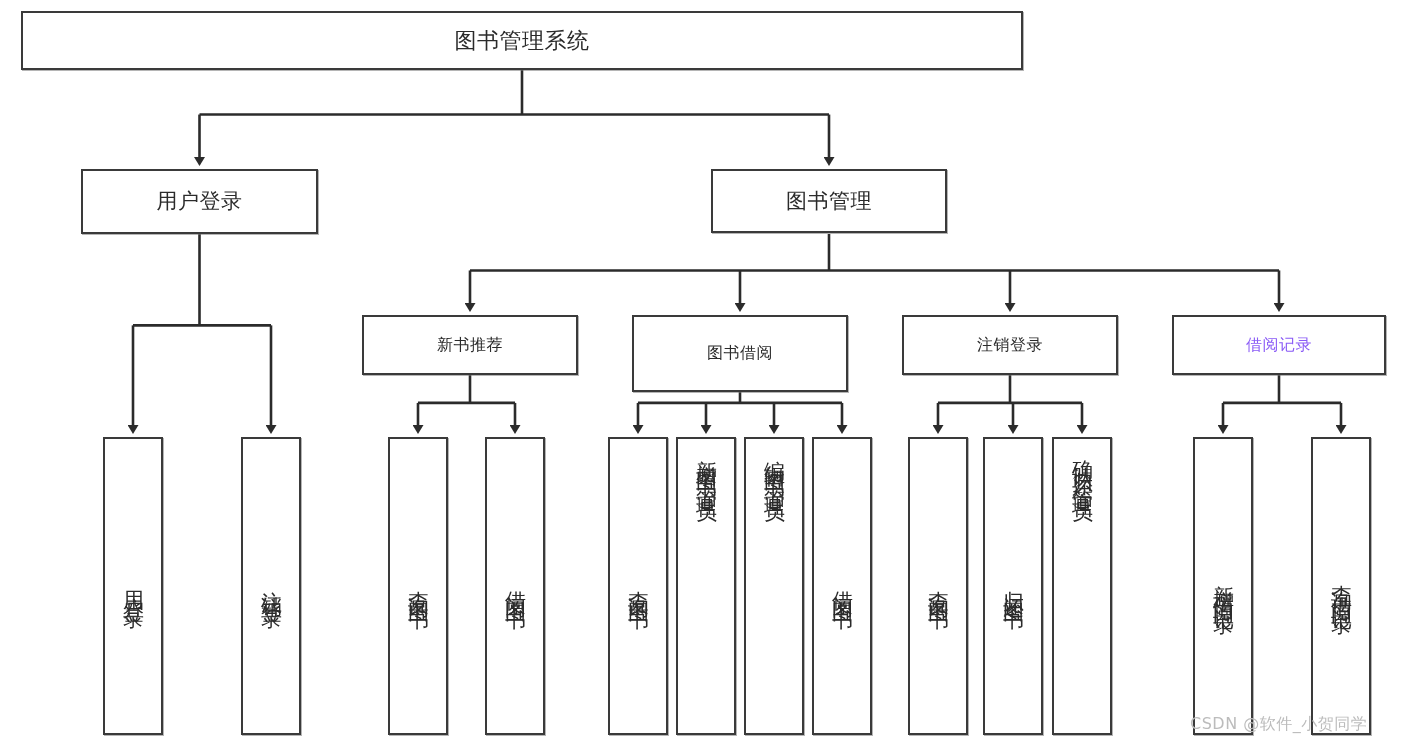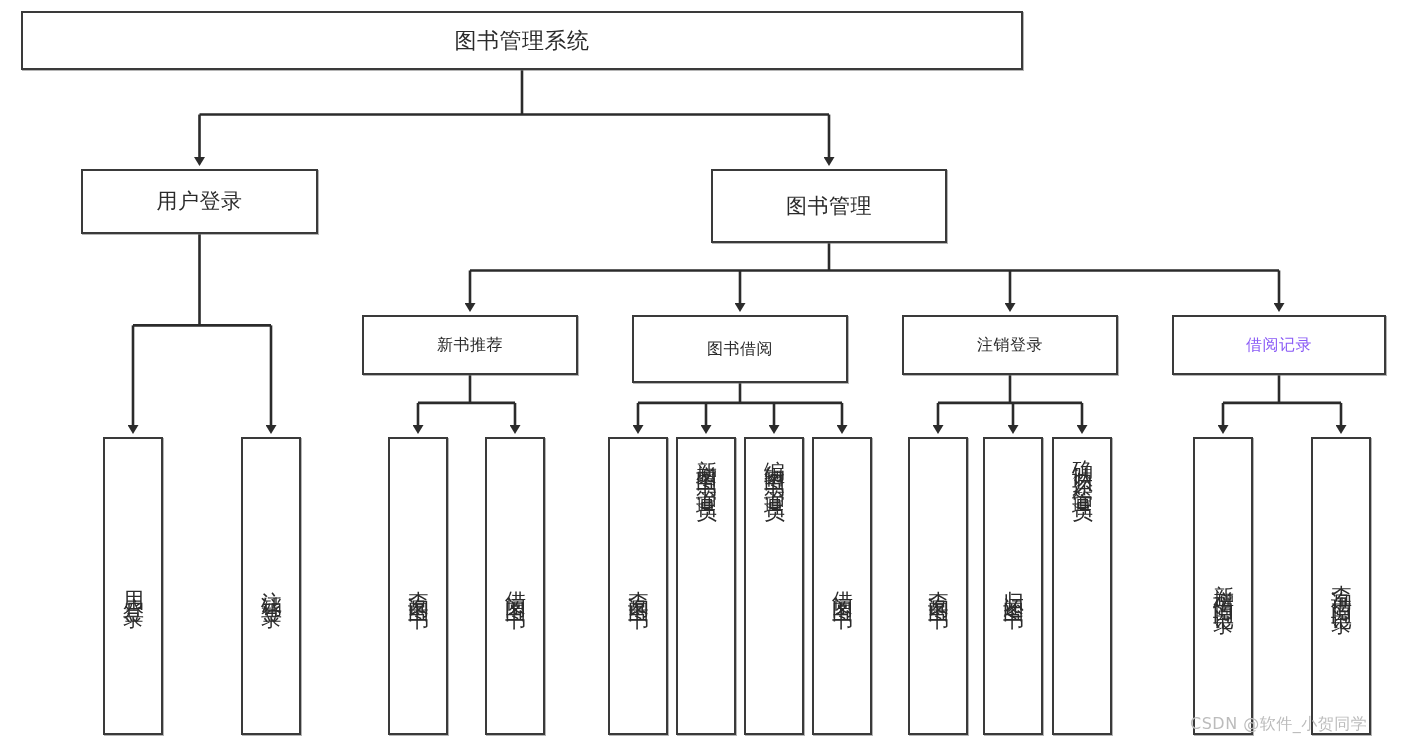--- a/index.html
+++ b/index.html
@@ -122,27 +122,27 @@
       </g>
   </svg>
 
   <div id="node-layer">
       <div class="node root horizontal" style="left: 21px; top: 11px; width: 1002px; height: 59px; border-color: rgb(58, 58, 58); background: rgb(255, 255, 255);">
         <span class="node-label" style="color: rgb(43, 43, 43);">图书管理系统</span>
       </div>
       <div class="node level2 horizontal" style="left: 81px; top: 169px; width: 237px; height: 65px; border-color: rgb(58, 58, 58); background: rgb(255, 255, 255);">
         <span class="node-label" style="color: rgb(43, 43, 43);">用户登录</span>
       </div>
-      <div class="node level2 horizontal" style="left: 711px; top: 169px; width: 236px; height: 74px; border-color: rgb(58, 58, 58); background: rgb(255, 255, 255);">
+      <div class="node level2 horizontal" style="left: 711px; top: 169px; width: 236px; height: 64px; border-color: rgb(58, 58, 58); background: rgb(255, 255, 255);">
         <span class="node-label" style="color: rgb(43, 43, 43);">图书管理</span>
       </div>
       <div class="node level3 horizontal" style="left: 362px; top: 315px; width: 216px; height: 60px; border-color: rgb(58, 58, 58); background: rgb(255, 255, 255);">
         <span class="node-label" style="color: rgb(43, 43, 43);">新书推荐</span>
       </div>
-      <div class="node level3 horizontal" style="left: 632px; top: 315px; width: 216px; height: 68px; border-color: rgb(58, 58, 58); background: rgb(255, 255, 255);">
+      <div class="node level3 horizontal" style="left: 632px; top: 315px; width: 216px; height: 77px; border-color: rgb(58, 58, 58); background: rgb(255, 255, 255);">
         <span class="node-label" style="color: rgb(43, 43, 43);">图书借阅</span>
       </div>
       <div class="node level3 horizontal" style="left: 902px; top: 315px; width: 216px; height: 60px; border-color: rgb(58, 58, 58); background: rgb(255, 255, 255);">
         <span class="node-label" style="color: rgb(43, 43, 43);">注销登录</span>
       </div>
       <div class="node level3 horizontal" style="left: 1172px; top: 315px; width: 214px; height: 60px; border-color: rgb(58, 58, 58); background: rgb(255, 255, 255);">
         <span class="node-label" style="color: #8b5cf6;">借阅记录</span>
       </div>
       <div class="node leaf vertical centered" style="left: 103px; top: 437px; width: 60px; height: 298px; border-color: rgb(58, 58, 58); background: rgb(255, 255, 255);">
         <span class="node-label" style="color: rgb(43, 43, 43);">用户登录</span>

